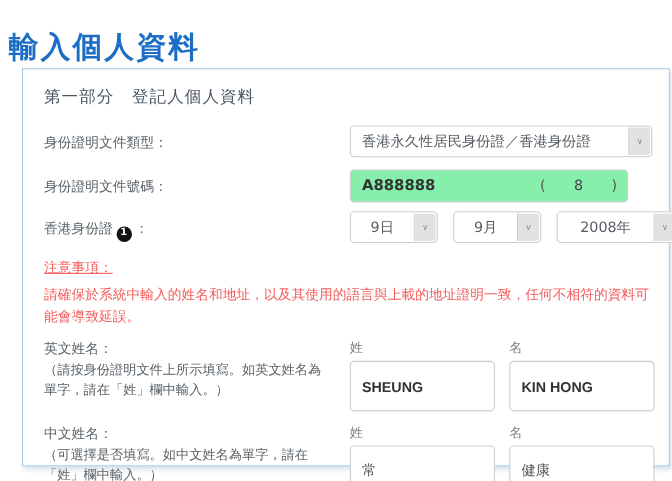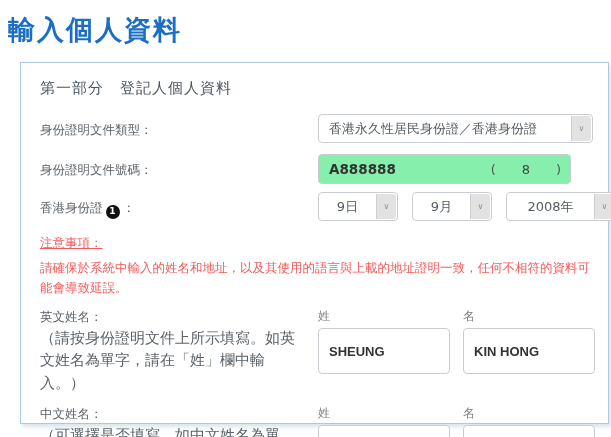--- a/index.html
+++ b/index.html
@@ -1,20 +1,20 @@
 <!DOCTYPE html>
 <html><head>
 <meta charset="utf-8">
 <style>
   * { box-sizing: border-box; margin: 0; padding: 0; }
   html,body { width: 611px; height: 437px; background: #ffffff; overflow: hidden; }
   body { font-family: "DejaVu Sans", "Liberation Sans", sans-serif; }
 
   .page-title {
-    margin: 12px 0 0 8px;
+    margin: 25px 0 0 8px;
     font-family: "DejaVu Serif", "Liberation Serif", serif;
     font-size: 27px;
     font-weight: bold;
     color: #1b6ec3;
     letter-spacing: 2px;
   }
 
   .form-box {
     position: absolute;
     left: 20px; top: 62px;
@@ -28,21 +28,21 @@
   .section-title {
     font-size: 15px;
     color: #4a5663;
     margin-bottom: 16px;
     letter-spacing: 1px;
   }
 
   .row { display: flex; align-items: flex-start; margin-bottom: 11px; }
   .row-label { width: 278px; flex-shrink: 0; font-size: 12.5px; color: #5a6268; padding-top: 7px; line-height: 1.5; }
   .row-label.no-pad { padding-top: 0; }
-  .row-hint { font-size: 15px; color: #5a6268; line-height: 1.5; }
+  .row-hint { font-size: 12px; color: #5a6268; line-height: 1.5; }
   .row-control { flex: 1; }
 
   
   .sel {
     position: relative;
     height: 29px;
     border: 1px solid #c9cdd1;
     border-radius: 4px;
     background: #fff;
     display: flex; align-items: center;

